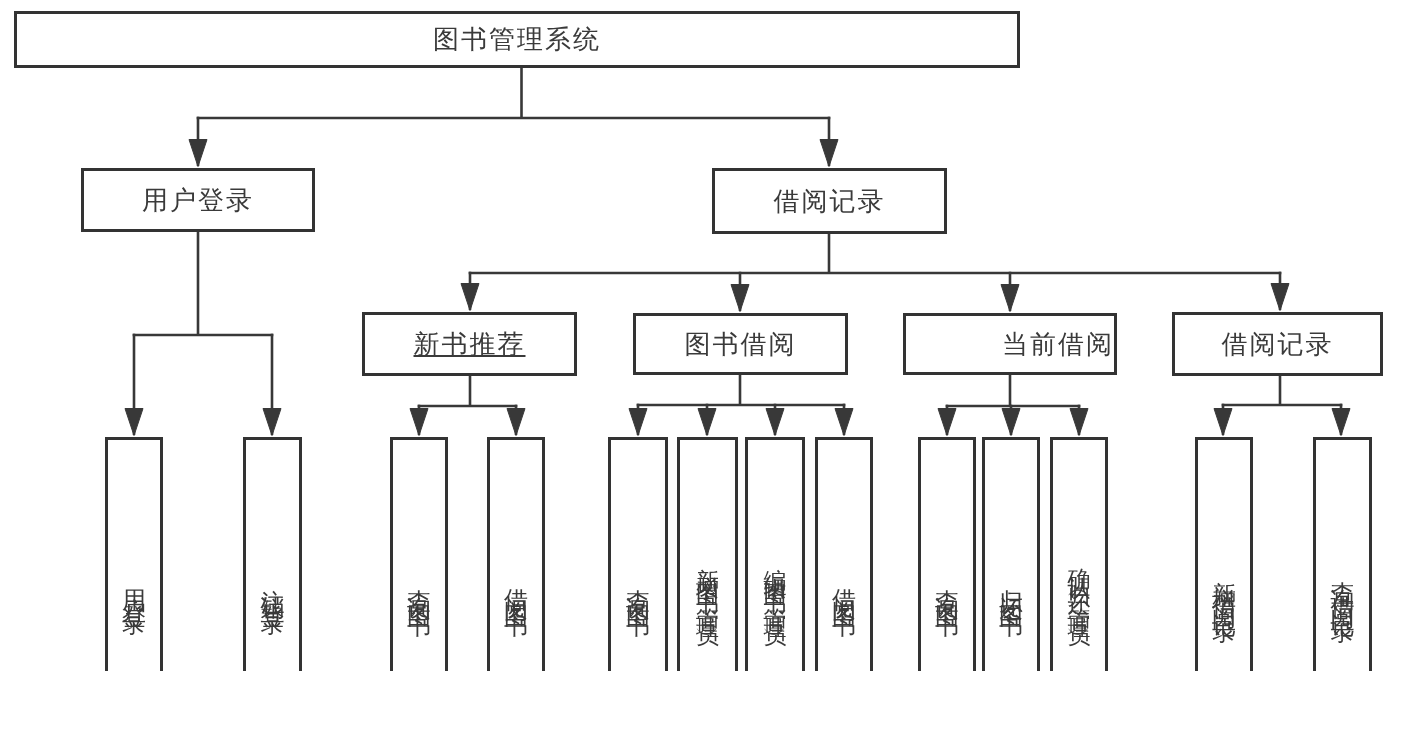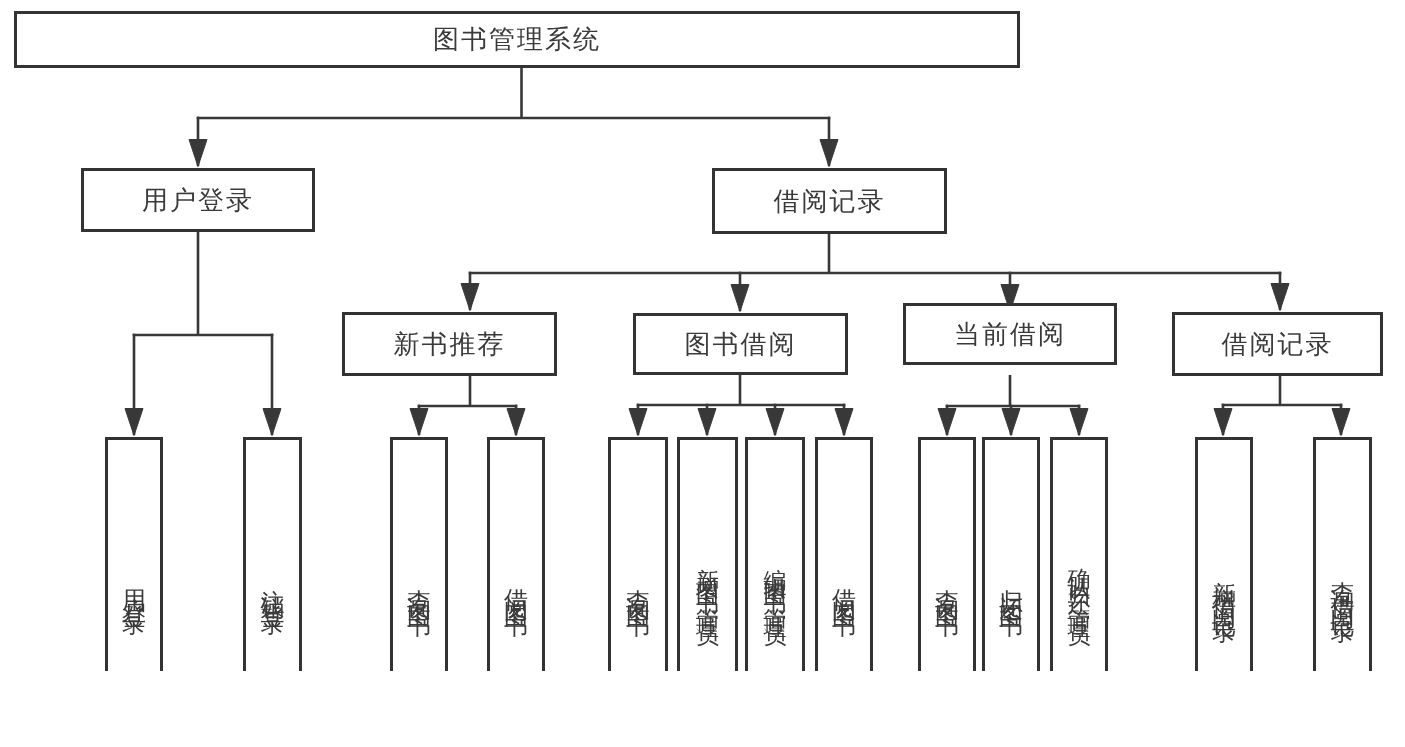--- a/index.html
+++ b/index.html
@@ -54,23 +54,23 @@
     letter-spacing: 8px;
     line-height: 1;
     white-space: nowrap;
   }
   
   .n-root   { left: 14px;  top: 11px;  width: 1006px; height: 57px; }
   
   .n-user-login { left: 81px;  top: 168px; width: 234px; height: 64px; }
   .n-book-mgmt  { left: 712px; top: 168px; width: 235px; height: 66px; }
   
-  .n-new-book       { left: 342px;  top: 312px; width: 215px; height: 64px; }
+  .n-new-book       { left: 362px;  top: 312px; width: 215px; height: 64px; text-decoration: underline; }
   .n-book-borrow    { left: 633px;  top: 313px; width: 215px; height: 62px; text-align: center; }
-  .n-current-borrow { left: 903px;  top: 303px; width: 214px; height: 62px; }
+  .n-current-borrow { left: 903px;  top: 313px; width: 214px; height: 62px; justify-content: flex-end; }
   .n-borrow-record  { left: 1172px; top: 312px; width: 211px; height: 64px; }
   
   .l-1  { left: 105px;  width: 58px; }
   .l-2  { left: 243px;  width: 59px; }
   .l-3  { left: 390px;  width: 58px; }
   .l-4  { left: 487px;  width: 58px; }
   .l-5  { left: 608px;  width: 60px; }
   .l-6  { left: 677px;  width: 61px; }
   .l-7  { left: 745px;  width: 60px; }
   .l-8  { left: 815px;  width: 58px; }

